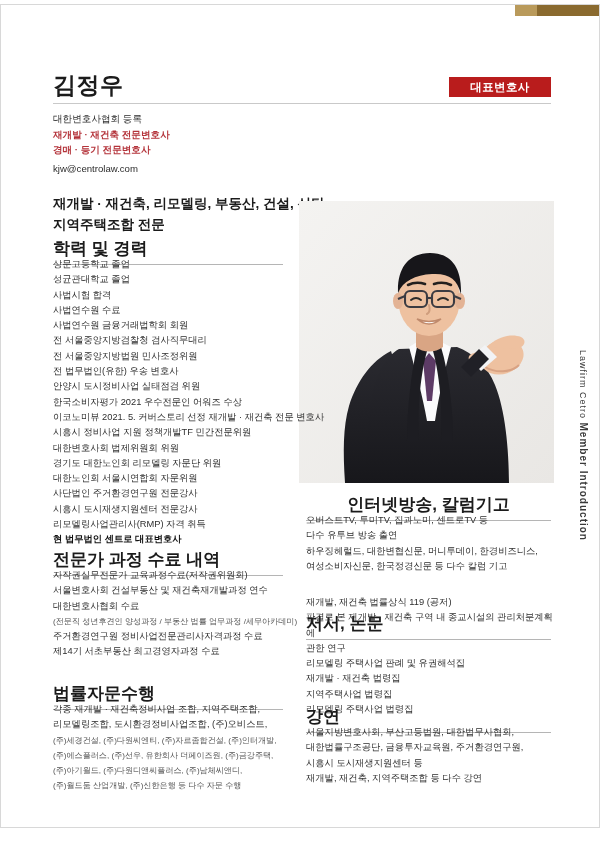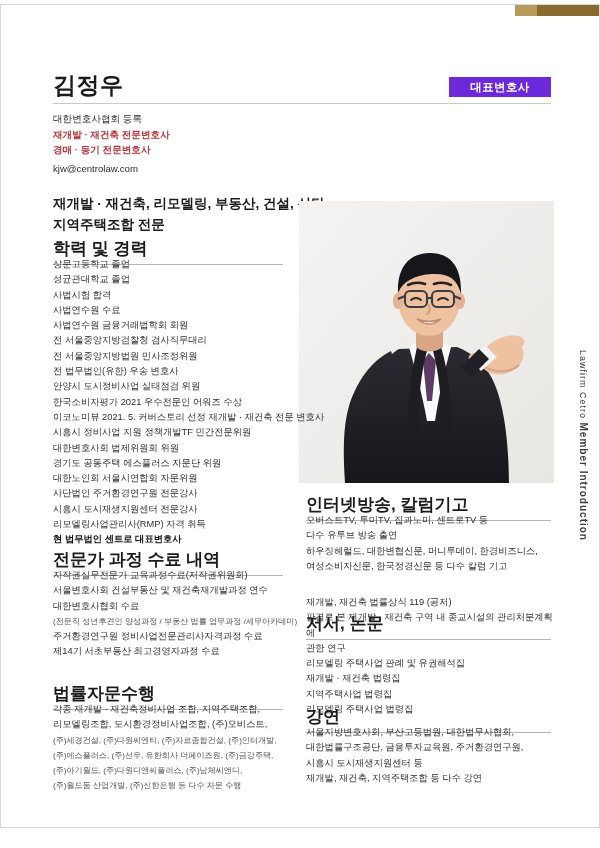--- a/index.html
+++ b/index.html
@@ -52,21 +52,21 @@
     font-weight: bold;
     letter-spacing: 0.5px;
     color: #1b1b1b;
   }
   .role-badge {
     position: absolute;
     right: 48px;
     top: 72px;
     width: 102px;
     height: 20px;
-    background: #6d28d9;
+    background: #b91c1c;
     color: #ffffff;
     font-size: 11.5px;
     font-weight: bold;
     display: flex;
     align-items: center;
     justify-content: center;
     letter-spacing: 0.4px;
   }
   .header-rule {
     position: absolute;
@@ -144,21 +144,21 @@
   #edu-head { left: 52px; top: 232px; width: 230px; }
   #edu-body { left: 52px; top: 252px; width: 250px; }
 
   #train-head { left: 52px; top: 543px; width: 230px; }
   #train-body { left: 52px; top: 563px; width: 255px; }
 
   #legal-head { left: 52px; top: 677px; width: 230px; }
   #legal-body { left: 52px; top: 697px; width: 262px; }
 
   
-  #media-head { left: 305px; top: 488px; width: 245px; }
+  #media-head { left: 305px; top: 488px; width: 245px; text-align: center; }
   #media-body { left: 305px; top: 508px; width: 250px; }
 
   #pub-head { left: 305px; top: 570px; width: 245px; margin-top: 37px; }
   #pub-body { left: 305px; top: 590px; width: 250px; }
 
   #lect-head { left: 305px; top: 700px; width: 245px; }
   #lect-body { left: 305px; top: 720px; width: 250px; }
 
   
   .photo {
@@ -296,21 +296,21 @@
       <li>사법연수원 수료</li>
       <li>사법연수원 금융거래법학회 회원</li>
       <li>전 서울중앙지방검찰청 검사직무대리</li>
       <li>전 서울중앙지방법원 민사조정위원</li>
       <li>전 법무법인(유한) 우송 변호사</li>
       <li>안양시 도시정비사업 실태점검 위원</li>
       <li>한국소비자평가 2021 우수전문인 어워즈 수상</li>
       <li>이코노미뷰 2021. 5. 커버스토리 선정 재개발 · 재건축 전문 변호사</li>
       <li>시흥시 정비사업 지원 정책개발TF 민간전문위원</li>
       <li>대한변호사회 법제위원회 위원</li>
-      <li>경기도 공동주택 에스플러스 자문단 위원</li>
+      <li>경기도 대한노인회 리모델링 자문단 위원</li>
       <li>대한노인회 서울시연합회 자문위원</li>
       <li>사단법인 주거환경연구원 전문강사</li>
       <li>시흥시 도시재생지원센터 전문강사</li>
       <li>리모델링사업관리사(RMP) 자격 취득</li>
       <li class="bold">현 법무법인 센트로 대표변호사</li>
     </ul>
   </div>
 
   <div class="sec-head" id="train-head">
     <span>전문가 과정 수료 내역</span>

